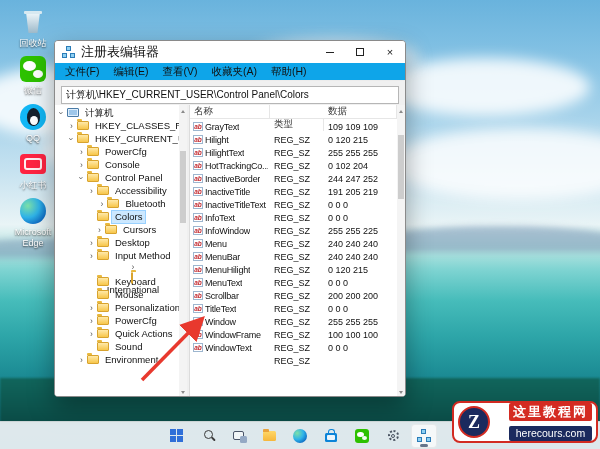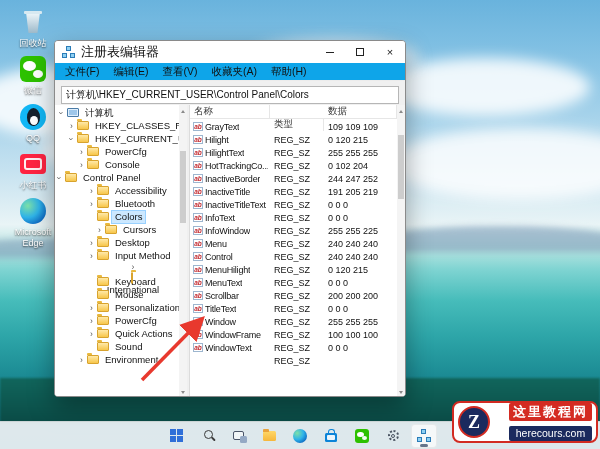--- a/index.html
+++ b/index.html
@@ -282,34 +282,34 @@
               <span class="node-icon"></span>
               <span class="node-label">PowerCfg</span>
             </div>
 
             <div class="trow st-collapsed ic-folder" style="padding-left: 22px;">
               <span class="twisty"></span>
               <span class="node-icon"></span>
               <span class="node-label">Console</span>
             </div>
 
-            <div class="trow st-expanded ic-folder" style="">
+            <div class="trow st-expanded ic-folder" style="padding-left: 22px;">
               <span class="twisty"></span>
               <span class="node-icon"></span>
               <span class="node-label">Control Panel</span>
             </div>
 
             <div class="trow st-collapsed ic-folder" style="padding-left: 32px;">
               <span class="twisty"></span>
               <span class="node-icon"></span>
               <span class="node-label">Accessibility</span>
             </div>
 
 
-            <div class="trow st-collapsed ic-folder" style="padding-left: 32px;">
+            <div class="trow st-collapsed ic-folder" style="padding-left: 32px; justify-content: center;">
               <span class="twisty"></span>
               <span class="node-icon"></span>
               <span class="node-label">Bluetooth</span>
             </div>
 
             <div class="trow st-leaf ic-folder selected" style="padding-left: 32px;">
               <span class="twisty"></span>
               <span class="node-icon"></span>
               <span class="node-label">Colors</span>
             </div>
@@ -483,21 +483,21 @@
                 <i class="ab"></i>
                 <span class="nm">Menu</span>
               </span>
               <span class="c-type">REG_SZ</span>
               <span class="c-data">240 240 240</span>
             </div>
 
             <div class="lrow">
               <span class="c-name">
                 <i class="ab"></i>
-                <span class="nm">Control</span>
+                <span class="nm">MenuBar</span>
               </span>
               <span class="c-type">REG_SZ</span>
               <span class="c-data">240 240 240</span>
             </div>
 
             <div class="lrow">
               <span class="c-name">
                 <i class="ab"></i>
                 <span class="nm">MenuHilight</span>
               </span>

